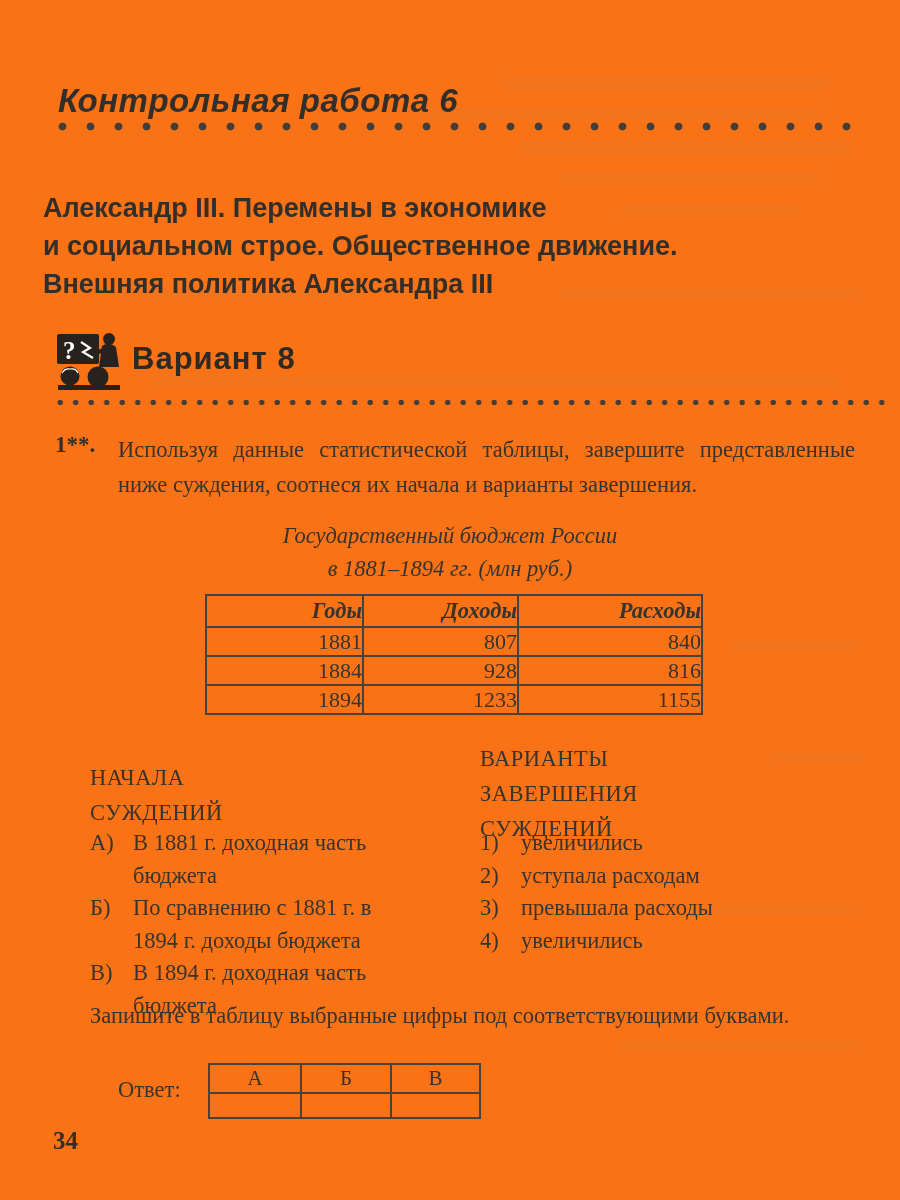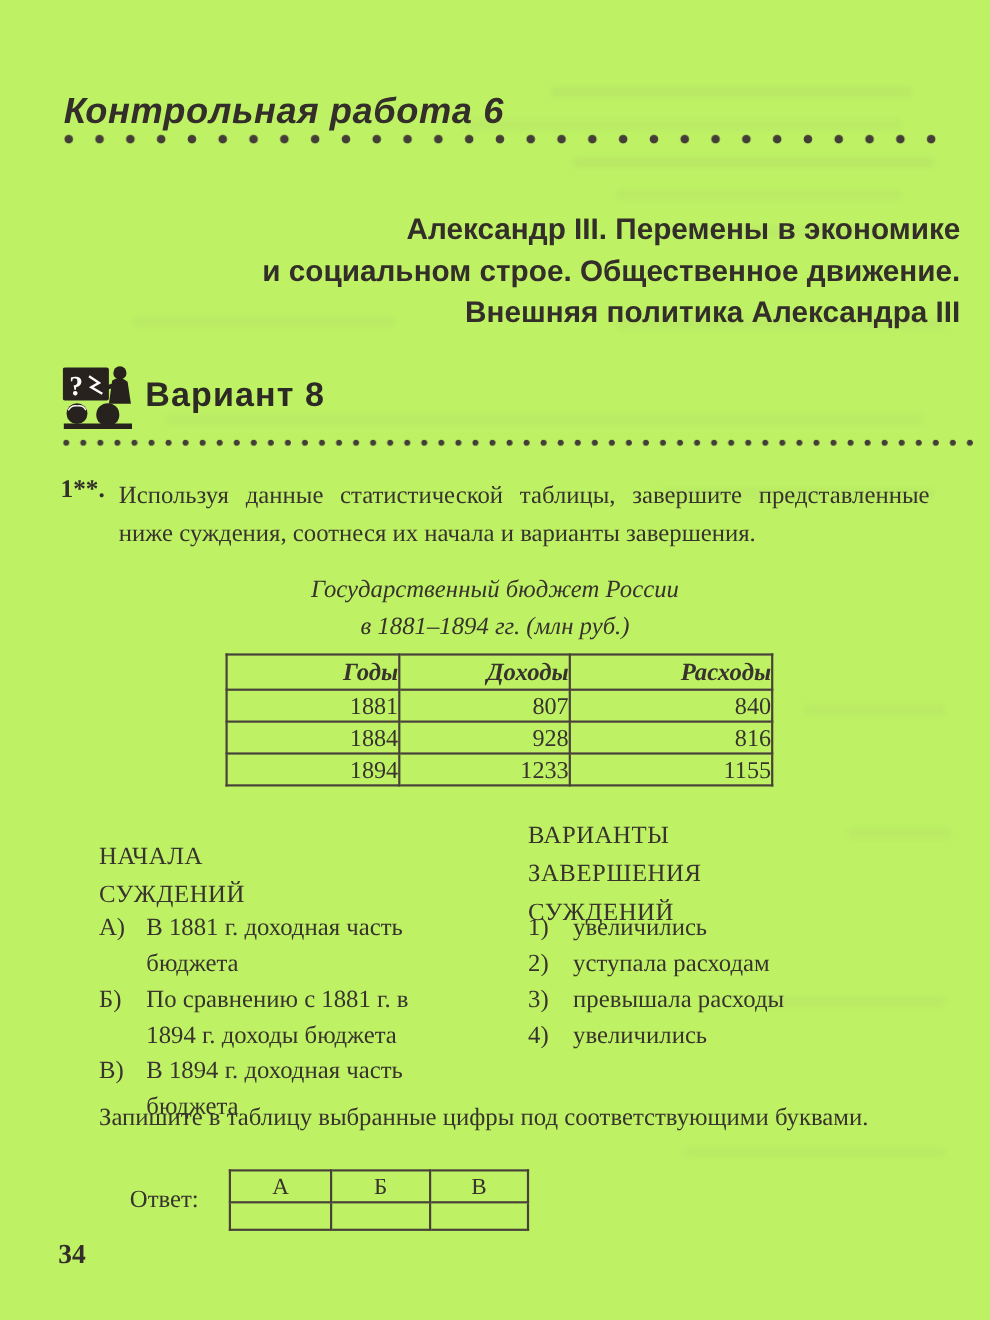--- a/index.html
+++ b/index.html
@@ -1,37 +1,37 @@
 <!DOCTYPE html>
 <html lang="ru"><head>
 <meta charset="utf-8">
 <style>
   html,body{margin:0;padding:0;background:#e8e8e8;}
   .page{
     position:relative;width:900px;height:1200px;margin:0 auto;
-    background:#bef264;overflow:hidden;
+    background:#f97316;overflow:hidden;
     font-family:"Liberation Serif","DejaVu Serif",serif;
     color:#38332d;
   }
   
   .work-title{
     position:absolute;left:58px;top:82px;
     font-family:"Liberation Sans","DejaVu Sans",sans-serif;
     font-weight:bold;font-style:italic;
     font-size:33px;letter-spacing:.5px;color:#332e29;
     white-space:nowrap;
   }
   .dots-large{
     position:absolute;left:58px;top:122px;width:812px;height:9px;
     background-image:radial-gradient(circle at 4.5px 4.5px,#453e38 3.5px,rgba(0,0,0,0) 4.3px);
     background-size:28px 9px;background-repeat:repeat-x;
   }
   .chapter-heading{
-    position:absolute;left:58px;top:189px;width:815px;
-    text-align:right;
+    position:absolute;left:43px;top:189px;width:815px;
+    text-align:left;
     font-family:"Liberation Sans","DejaVu Sans",sans-serif;
     font-weight:bold;font-size:27px;line-height:38px;color:#332e29;
   }
   
   .variant-icon{position:absolute;left:57px;top:329px;width:66px;height:62px;}
   .variant-label{
     position:absolute;left:132px;top:341px;
     font-family:"Liberation Sans","DejaVu Sans",sans-serif;
     font-weight:bold;font-size:31px;letter-spacing:1px;color:#2d2924;
     white-space:nowrap;
@@ -40,21 +40,21 @@
     position:absolute;left:57px;top:399px;width:834px;height:7px;
     background-image:radial-gradient(circle at 3.2px 3.5px,#453e38 2.4px,rgba(0,0,0,0) 3.1px);
     background-size:15.5px 7px;background-repeat:repeat-x;
   }
   
   .q-number{
     position:absolute;left:55px;top:432px;
     font-weight:bold;font-size:23px;color:#332e29;
   }
   .q-text{
-    position:absolute;left:108px;top:432px;width:737px;
+    position:absolute;left:118px;top:432px;width:737px;
     font-size:22.5px;line-height:35px;text-align:justify;color:#38332d;
   }
   
   .table-caption{
     position:absolute;left:205px;top:519px;width:490px;
     text-align:center;font-style:italic;font-size:22.5px;line-height:33px;
     color:#38332d;
   }
   .budget-table{
     position:absolute;left:205px;top:594px;

